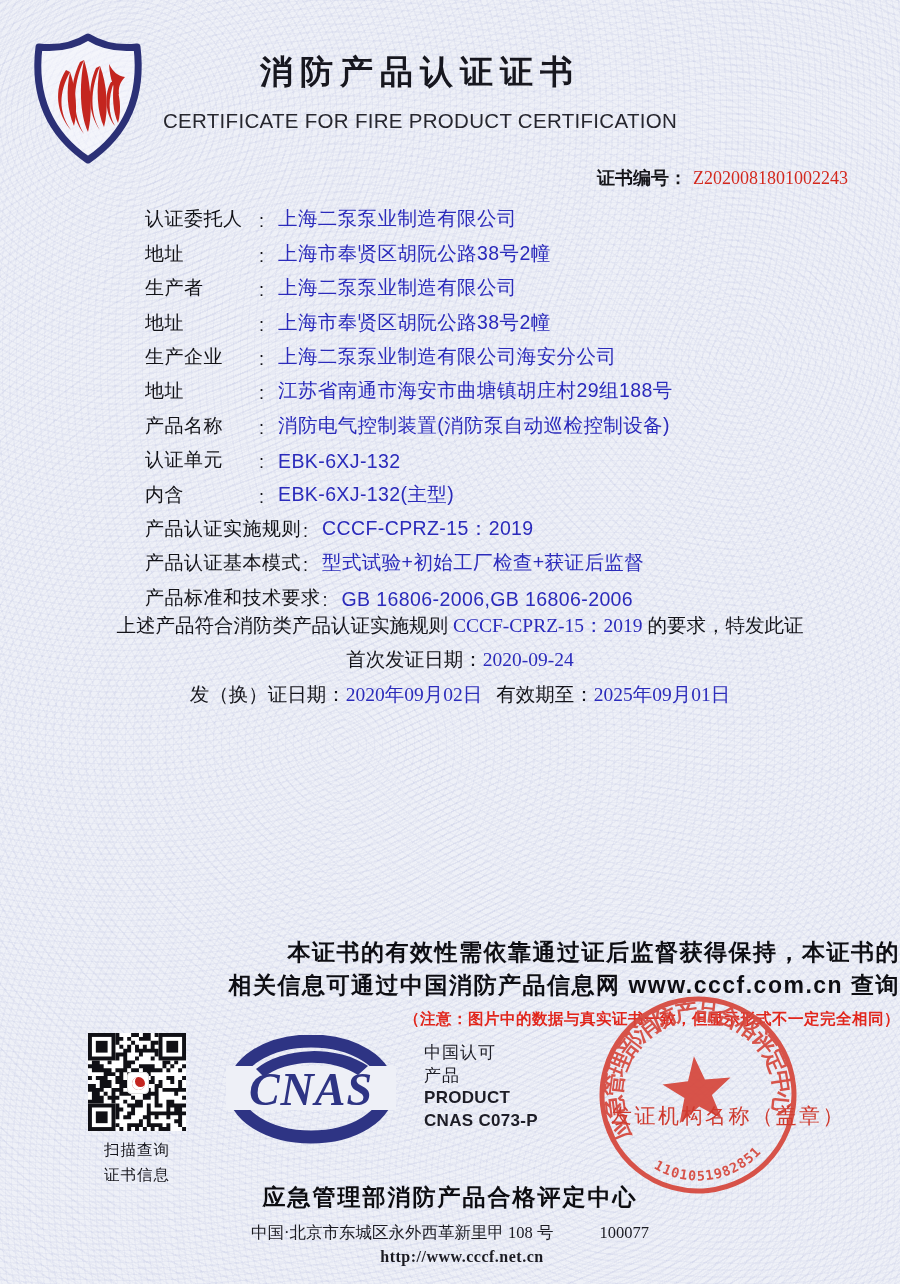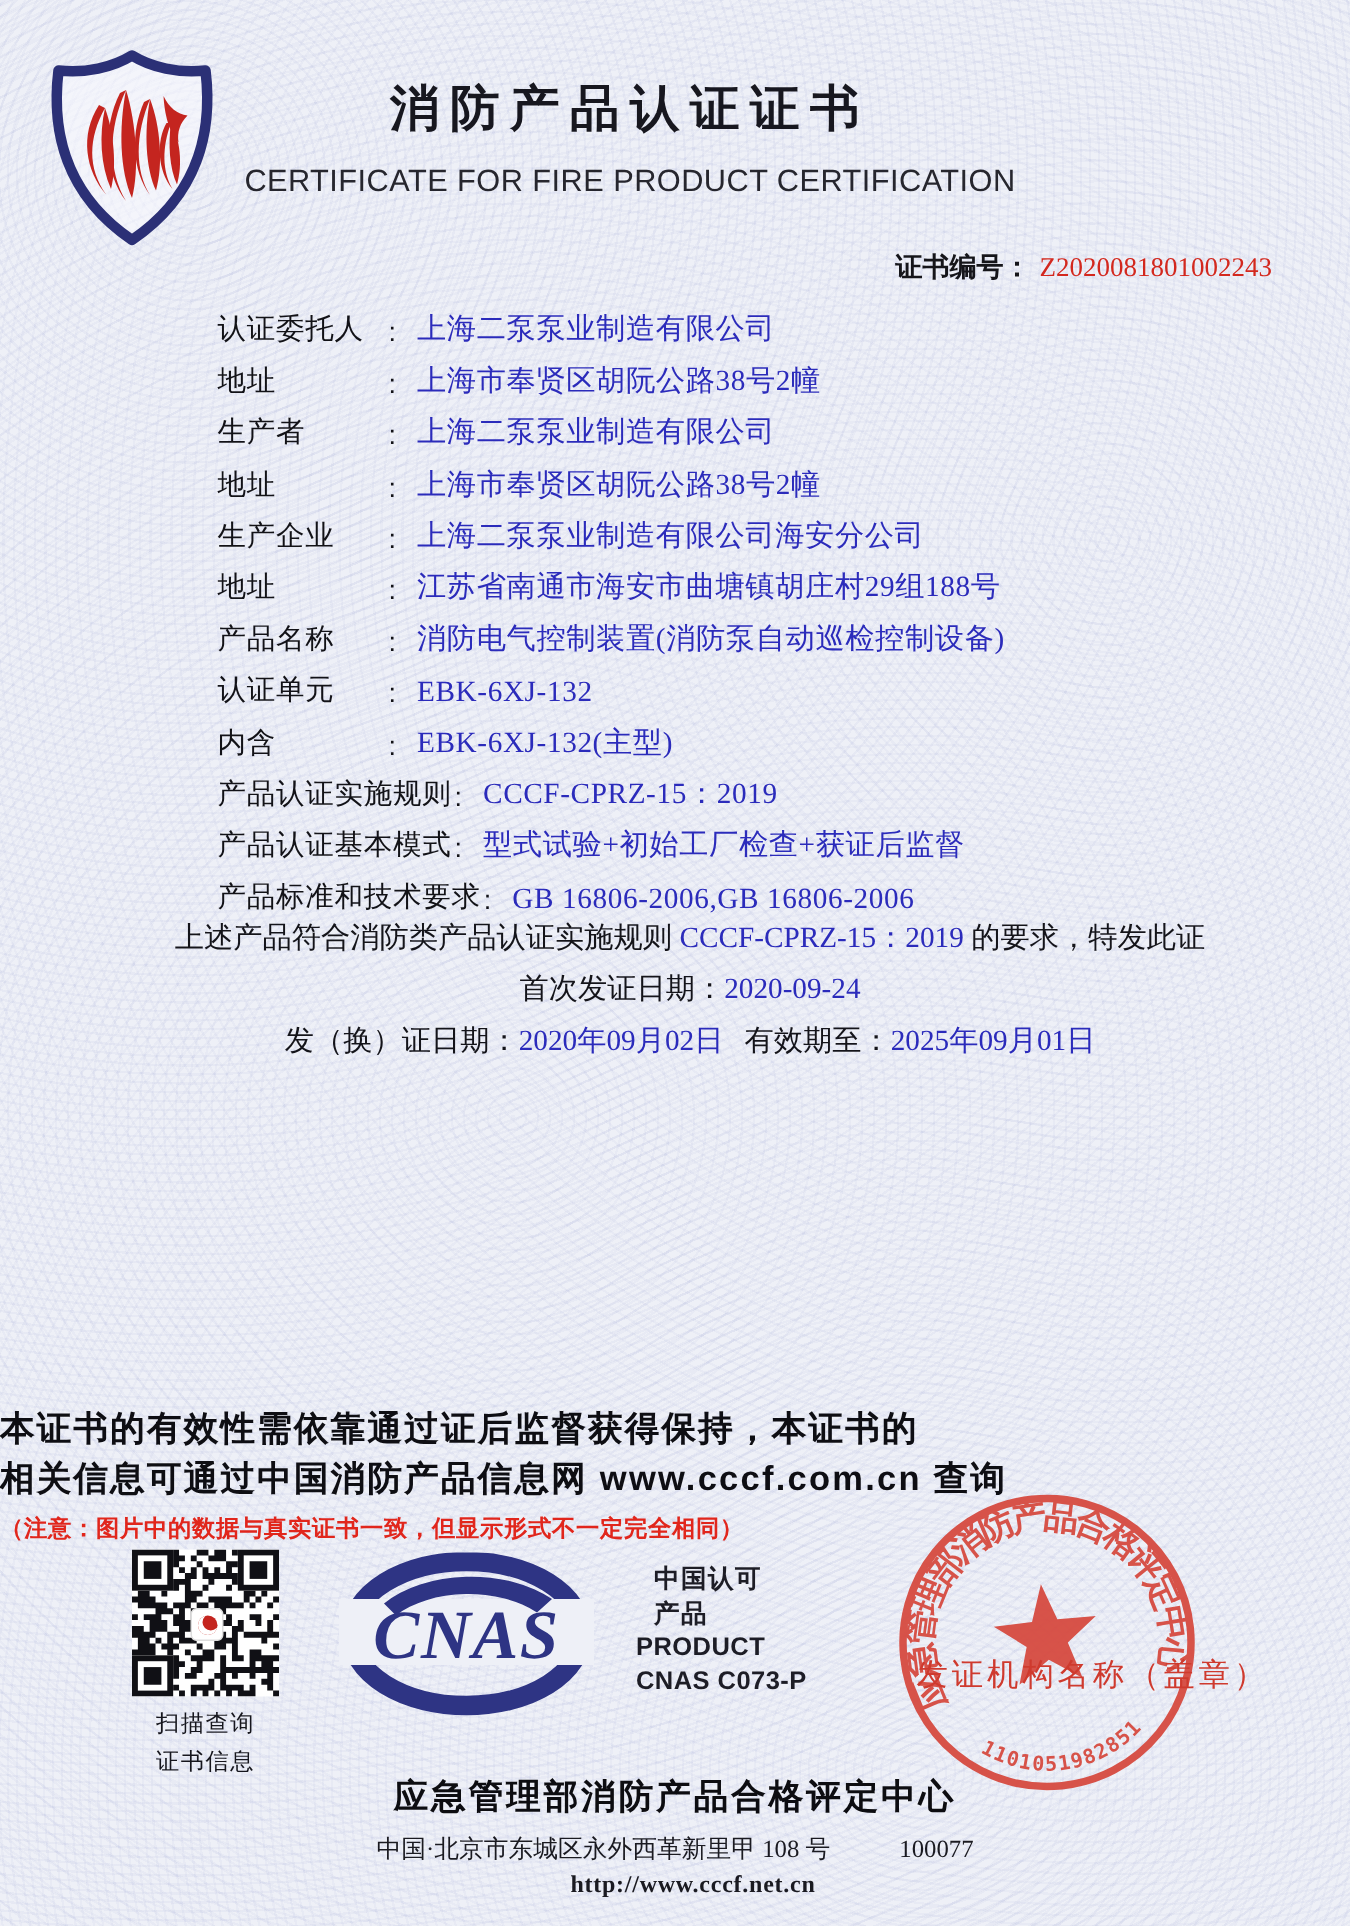--- a/index.html
+++ b/index.html
@@ -22,43 +22,43 @@
   .subtitle{margin-top:14px;font-size:20.5px;font-weight:500;color:#26262e;letter-spacing:.3px;}
 
   .cert-no{position:absolute;top:166px;left:597px;font-size:18px;white-space:nowrap;}
   .cert-no .lbl{font-family:"Liberation Serif","DejaVu Serif",serif;font-weight:600;color:#15151a;}
   .cert-no .num{font-family:"Liberation Serif","DejaVu Serif",serif;color:#d3281e;margin-left:6px;}
 
   .fields{position:absolute;top:198px;left:145px;right:40px;}
   .row{display:flex;align-items:flex-end;height:34.4px;white-space:nowrap;}
   .row .lbl{font-size:19px;color:#121217;min-width:112px;letter-spacing:.5px;}
   .row .colon{font-size:18px;color:#121217;margin:0 14px 0 2px;}
-  .row .val{font-family:Liberation Serif, serif;font-size:19.5px;color:#2b2bbb;letter-spacing:.4px;}
+  .row .val{font-family:Liberation Sans, sans-serif;font-size:19.5px;color:#2b2bbb;letter-spacing:.4px;}
 
   .statement{position:absolute;top:609px;left:0;width:920px;text-align:center;
              font-family:"Liberation Serif","DejaVu Serif",serif;font-size:19.5px;color:#14141a;}
   .statement .line{height:34.4px;line-height:34.4px;}
   .statement .blue{color:#2b2bbb;}
   .statement .gap{margin-left:14px;}
 
-  .footer-statements{position:absolute;top:936px;left:0;width:900px;text-align:left;}
+  .footer-statements{position:absolute;top:936px;left:0;width:900px;text-align:right;}
   .fs-line{font-size:23px;font-weight:700;color:#0e0e13;letter-spacing:1.5px;line-height:33px;}
   .fs-note{margin-top:7px;font-size:15.5px;font-weight:700;color:#e1261c;letter-spacing:.5px;}
 
   .qr-wrap{position:absolute;left:86px;top:1033px;width:102px;text-align:center;}
   .qr-box{position:relative;width:98px;height:98px;margin:0 auto;background:#fff;}
   .qr-logo{position:absolute;left:39px;top:39px;width:20px;height:20px;border-radius:4px;
            background:#fff;border:1px solid #ddd;display:flex;align-items:center;justify-content:center;}
   .qr-flame{width:13px;height:13px;border-radius:50%;background:#c4251f;
             box-shadow:inset 2px -2px 0 1px #fff;}
   .qr-cap{margin-top:7px;font-size:15.5px;color:#16161d;line-height:24.5px;letter-spacing:1px;}
 
   .cnas-logo{position:absolute;left:226px;top:1035px;width:170px;height:110px;}
   .cnas-text{position:absolute;left:424px;top:1042px;font-size:17px;line-height:22.5px;color:#1d1d26;}
-  .cnas-text .zh{font-weight:700;letter-spacing:1px;margin-left:12px;}
+  .cnas-text .zh{font-weight:400;letter-spacing:1px;}
   .cnas-text .en{font-weight:700;letter-spacing:.3px;}
 
   .seal{position:absolute;left:595px;top:992px;width:206px;height:206px;transform:rotate(-6deg);
         opacity:.92;z-index:3;}
   .seal-overlay{position:absolute;left:611px;top:1102px;z-index:4;white-space:nowrap;
         font-family:"Liberation Serif","DejaVu Serif",serif;font-size:21px;color:#cf3a2e;letter-spacing:2.5px;}
 
   .org{position:absolute;top:1182px;left:0;width:900px;text-align:center;z-index:2;}
   .org-name{font-size:23px;font-weight:700;color:#0d0d11;letter-spacing:2px;}
   .org-addr{margin-top:9px;font-family:"Liberation Serif","DejaVu Serif",serif;font-size:16.5px;color:#1a1a21;}

